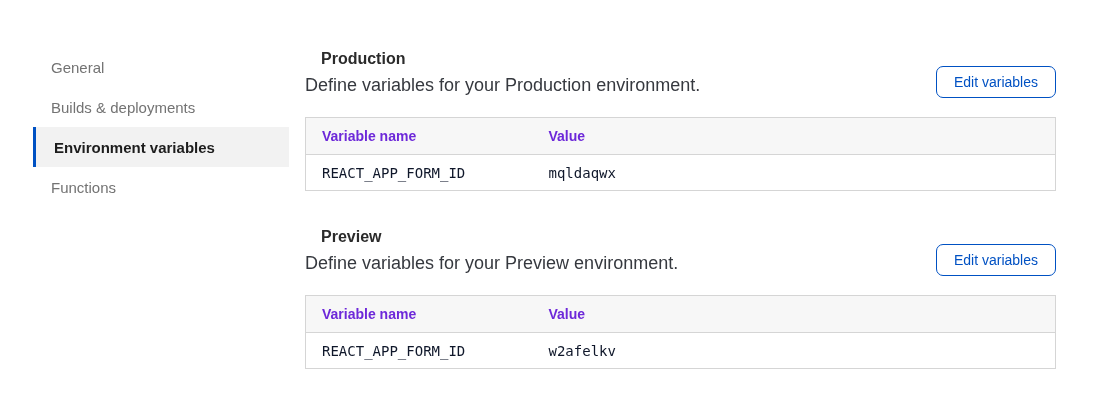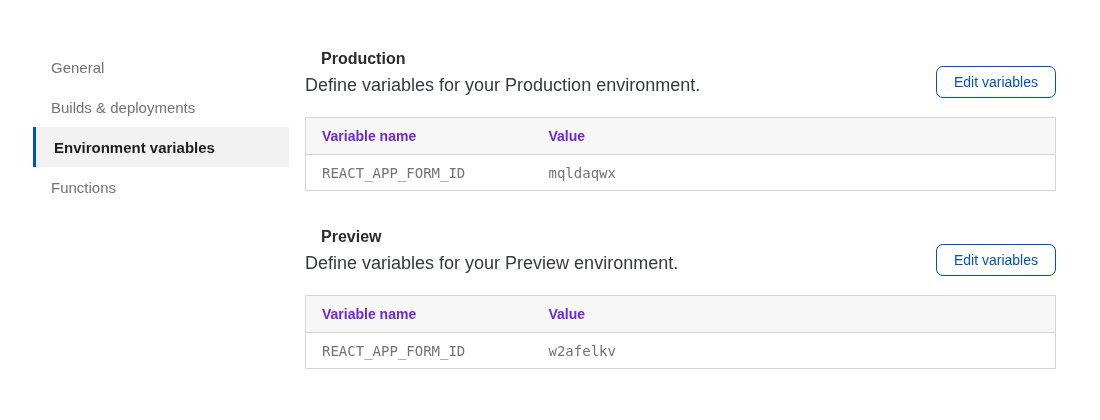--- a/index.html
+++ b/index.html
@@ -94,21 +94,21 @@
     font-size: 14px;
     font-weight: bold;
     color: #6d28d9;
     padding: 0 0 0 16px;
   }
   .env-table tbody td {
     height: 36px;
     padding: 0 0 0 16px;
     font-family: "DejaVu Sans Mono", "Liberation Mono", monospace;
     font-size: 14px;
-    color: #737373;
+    color: #0f172a;
     background: #ffffff;
   }
   .col-name { width: 227px; }
 </style>
 </head>
 <body>
 
 <div class="layout">
 
   <nav class="sidebar">

